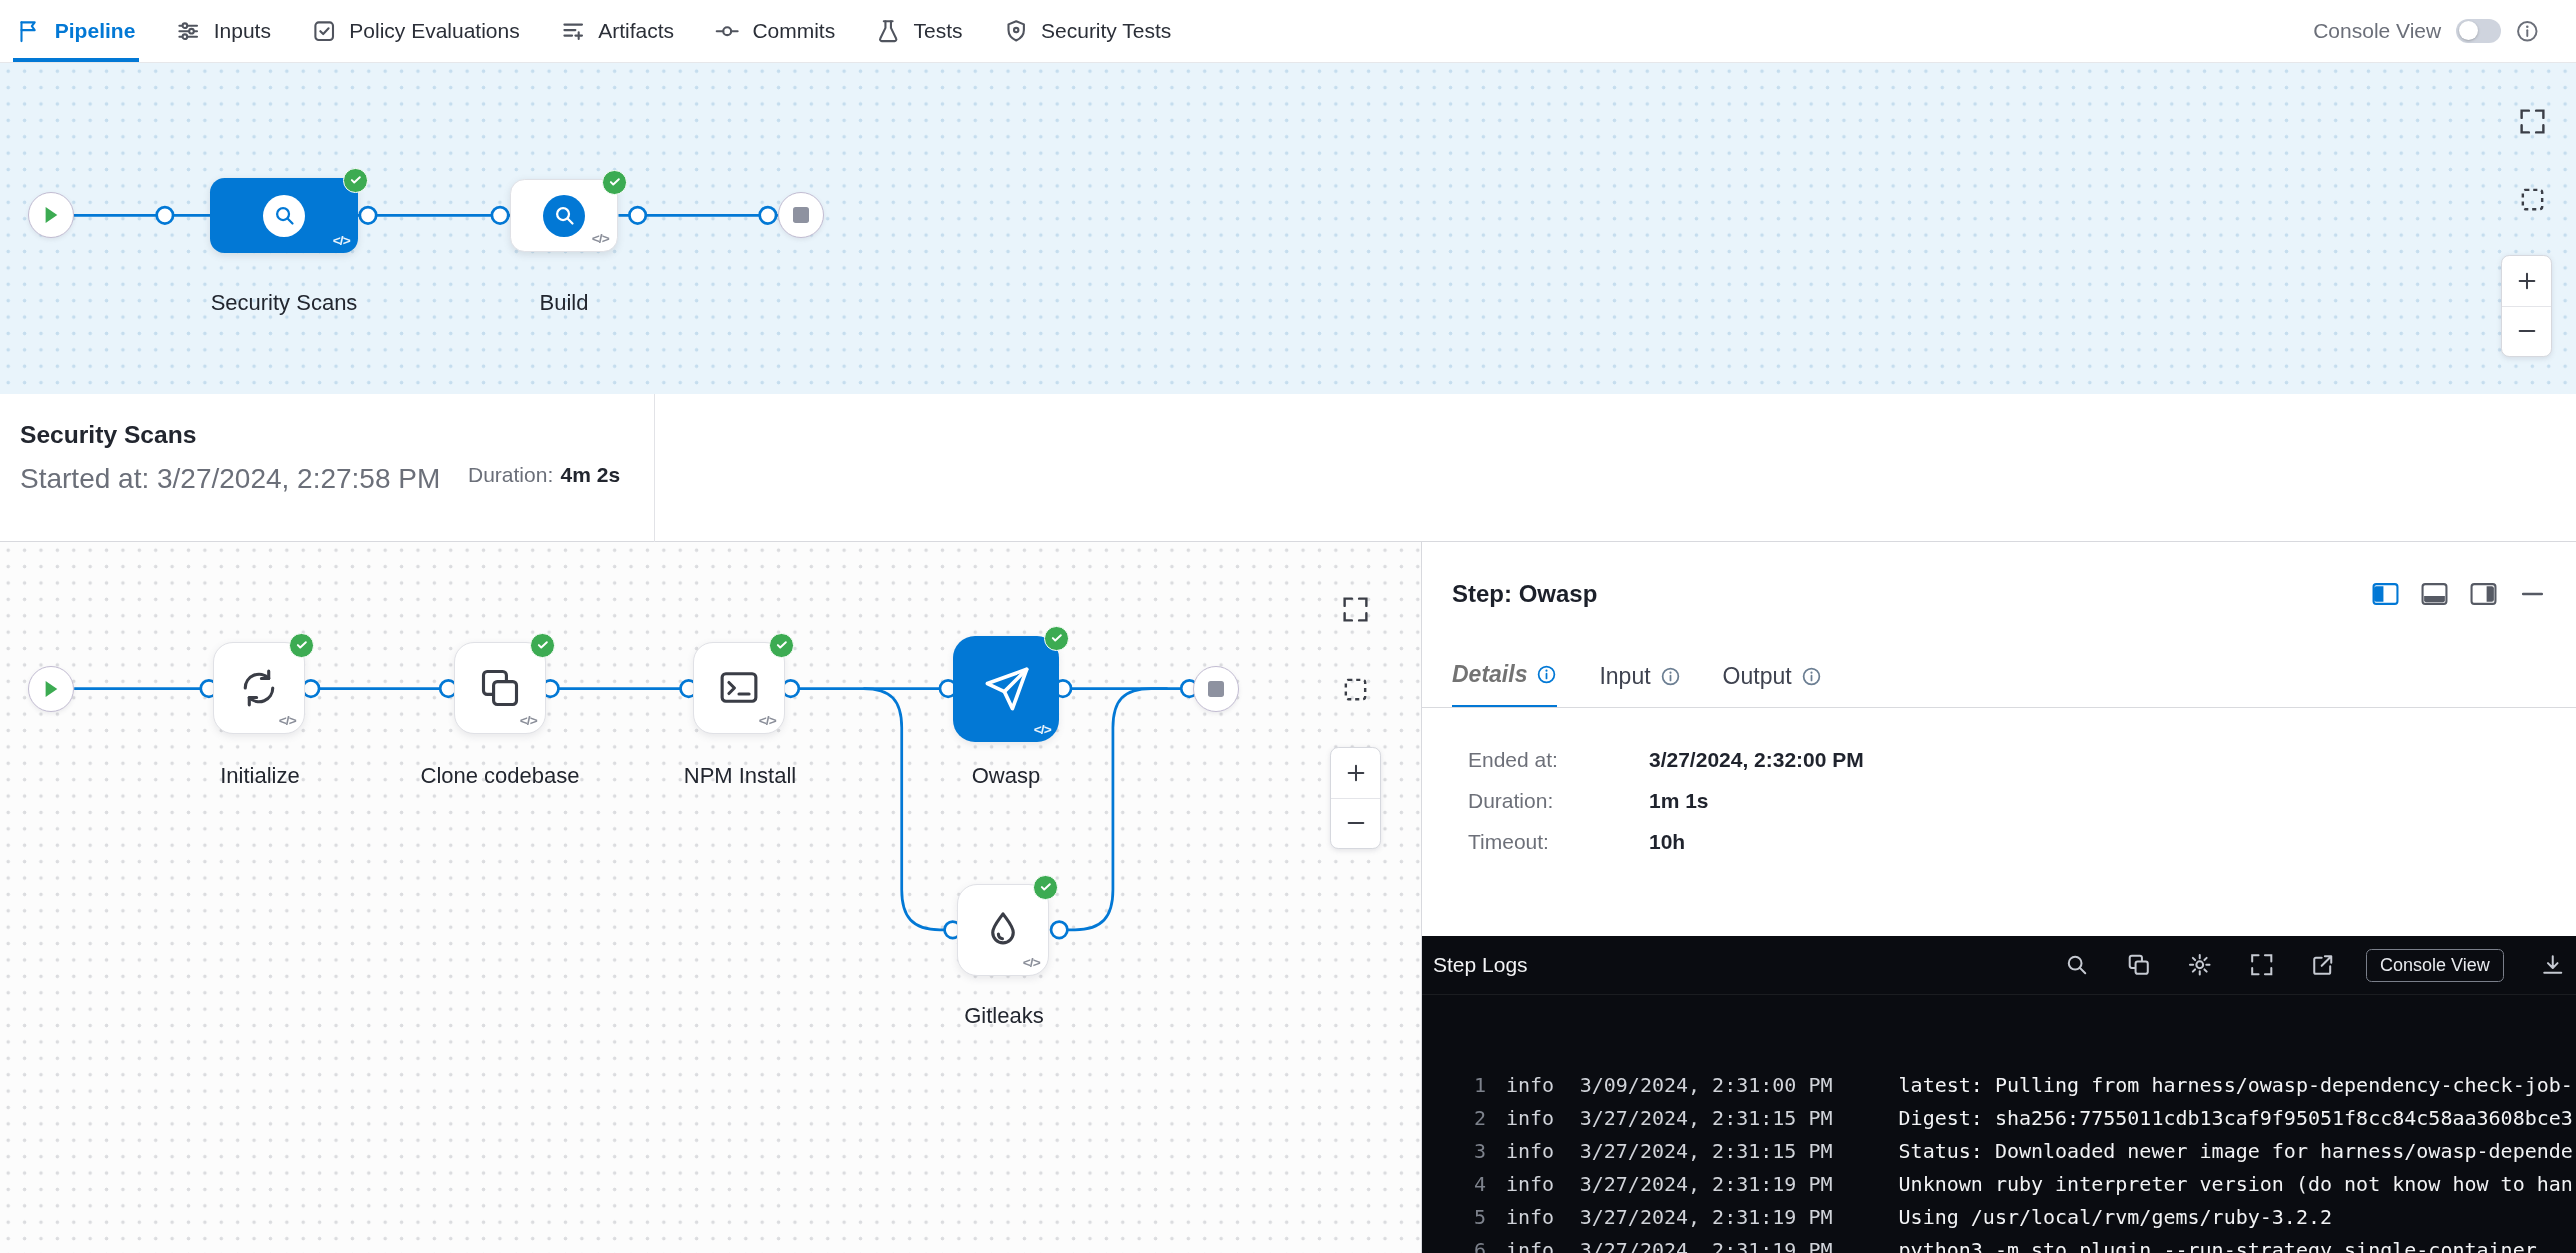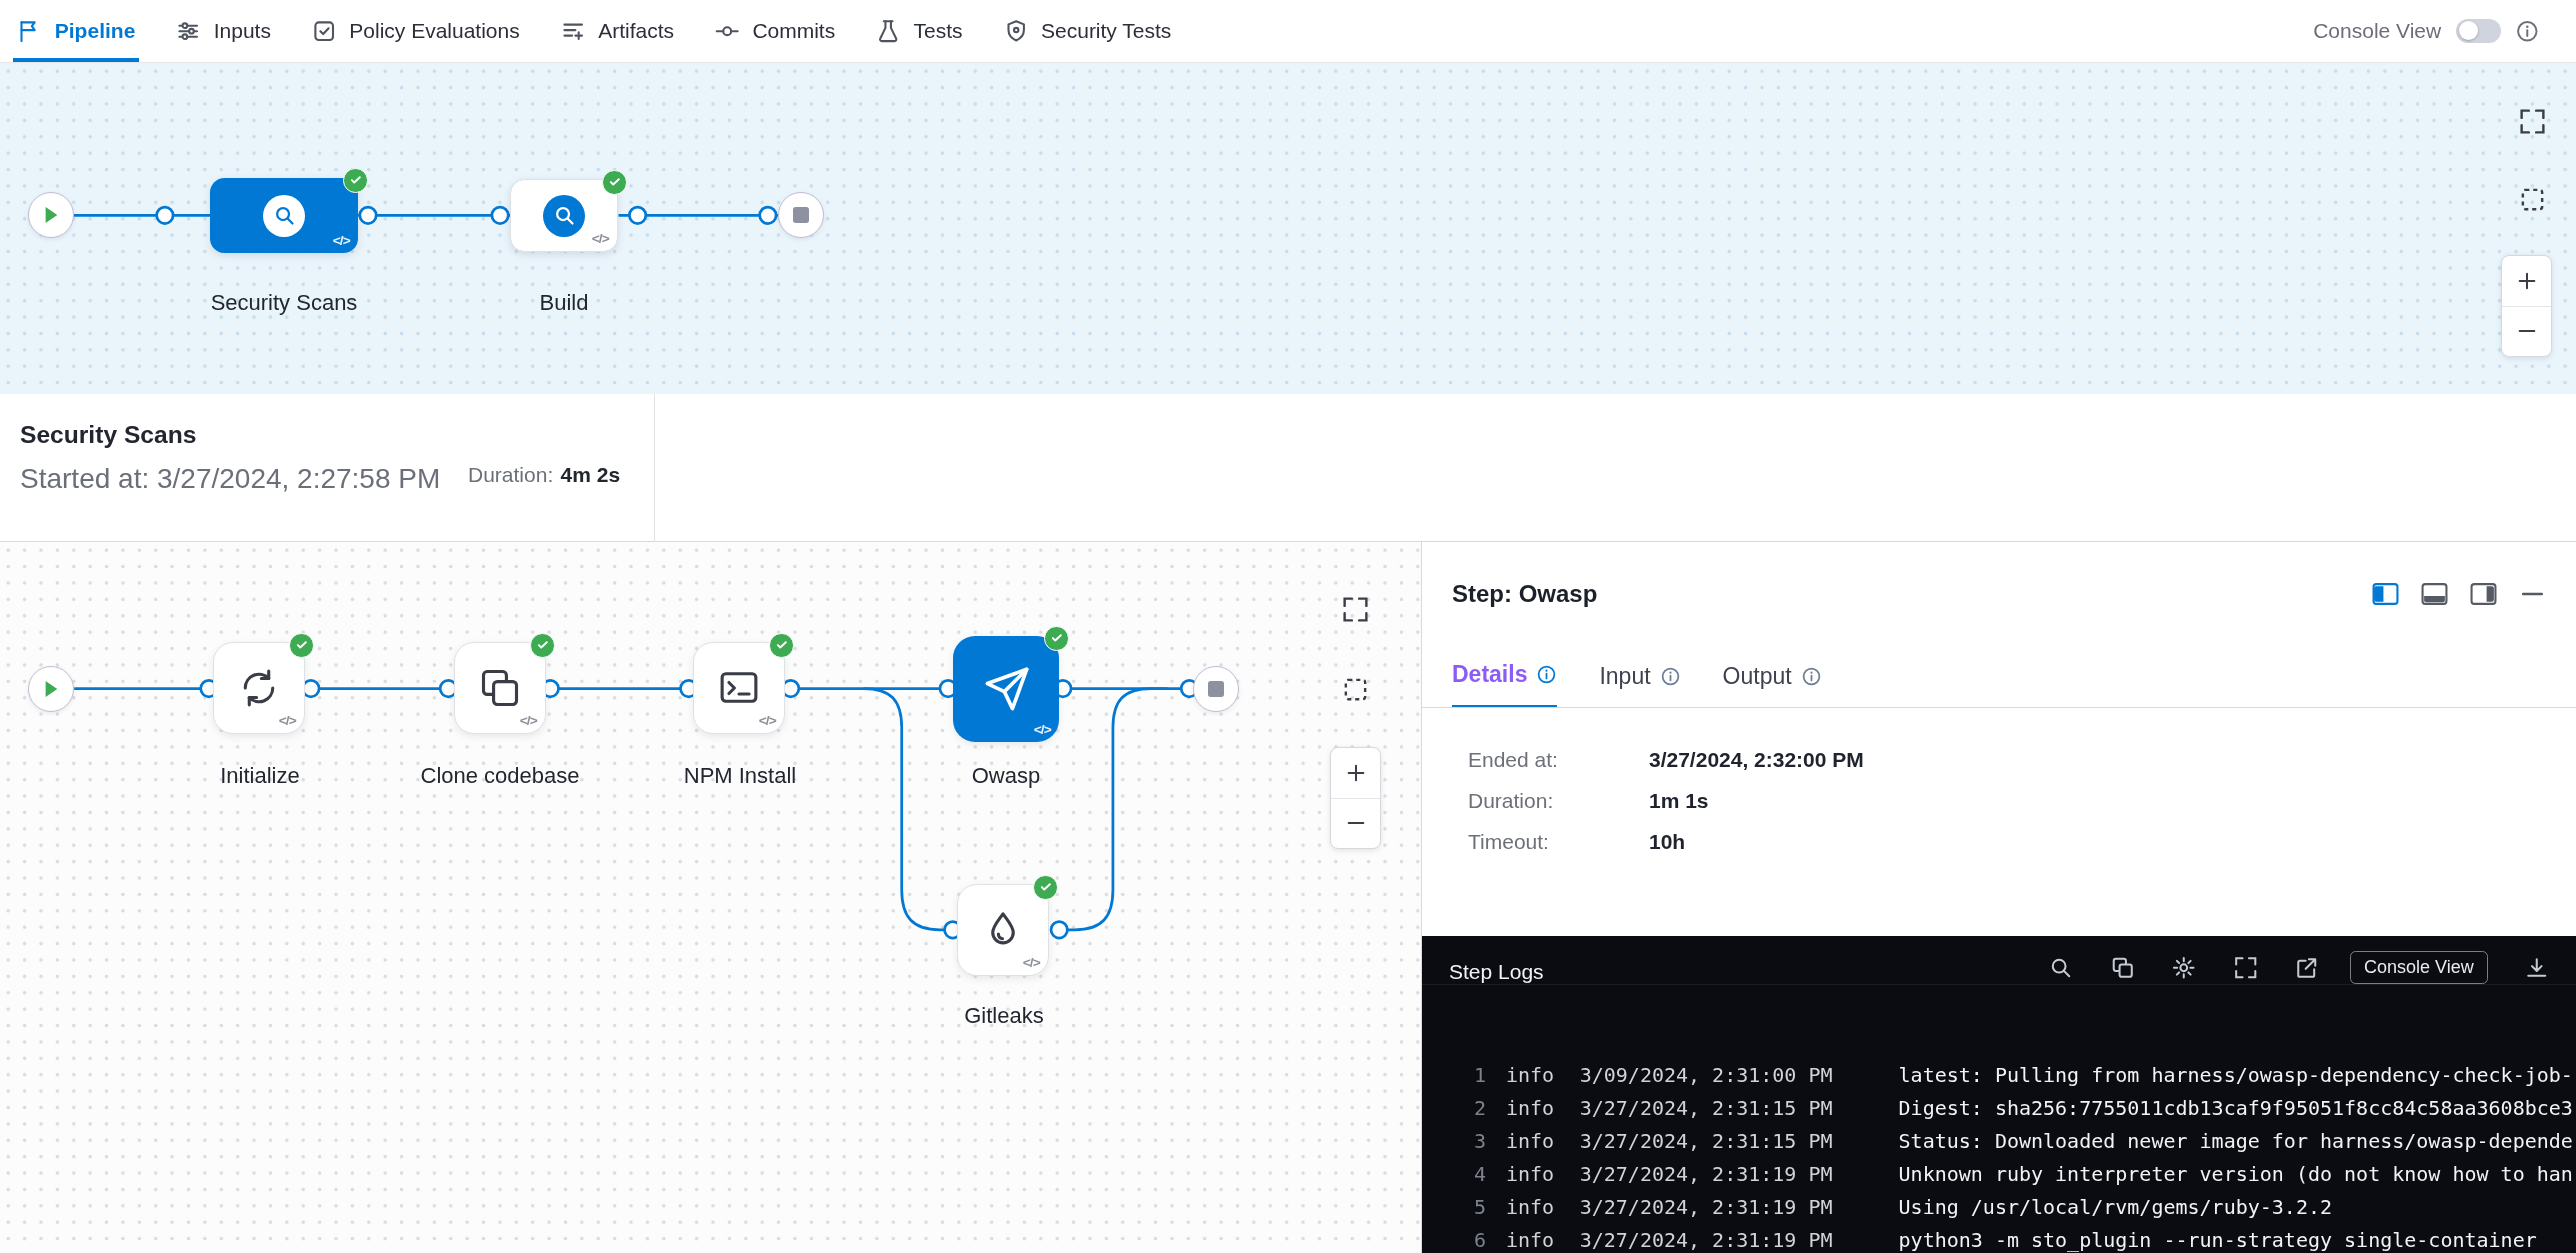--- a/index.html
+++ b/index.html
@@ -85,32 +85,32 @@
   .step-node.selected { width:106px; height:106px; background:#0278d5; border:none; border-radius:22px; }
   .step-node.selected svg.glyph { color:#fff; width:51px; height:51px; }
 
   
   .step-panel { position:relative; width:1154px; height:711px; background:#fff; overflow:hidden; }
   .sp-title { position:absolute; left:30px; top:38px; font-size:24px; font-weight:700; color:#1c202a; }
   .sp-header-icons { position:absolute; right:30px; top:40px; display:flex; align-items:center; gap:22px; }
   .sp-header-icons .hicon { width:27px; height:24px; cursor:pointer; }
   .sp-tabs { position:absolute; left:30px; top:102px; height:64px; display:flex; gap:42px; }
   .sp-tab { display:flex; align-items:center; gap:9px; font-size:23px; color:#3f4350; cursor:pointer; height:100%; }
-  .sp-tab.active { color:#8b5cf6; font-weight:700; border-bottom:3.6px solid #0278d5; }
+  .sp-tab.active { color:#737373; font-weight:700; border-bottom:3.6px solid #0278d5;font-style:italic; }
   .sp-tab .tab-info { width:21px; height:21px; color:#6b7e92; }
   .sp-tab.active .tab-info { color:#0278d5; }
   .sp-divider { position:absolute; left:0; top:165px; width:100%; height:0.9px; background:#d9dade; }
   .sp-details { position:absolute; left:46px; top:206px; }
   .detail-row { display:flex; height:41px; font-size:21px; align-items:flex-start; }
   .detail-label { width:181px; color:#6d7079; }
   .detail-value { color:#1f232d; font-weight:700; }
 
   
   .step-logs { position:absolute; left:0; top:394px; width:100%; height:317px; background:#0a0c11; overflow:hidden; }
-  .logs-header { height:49px; display:flex; align-items:flex-end; padding:0 27px;
+  .logs-header { height:59px; display:flex; align-items:center; padding:0 11px;
     border-bottom:0.9px solid rgba(255,255,255,.07); }
   .logs-title { font-size:21px; color:#f2f3f5; font-weight:500; }
   .logs-actions { margin-left:auto; display:flex; align-items:center; gap:36px; }
   .logs-actions .licon { width:25.5px; height:25.5px; color:#c6cad2; cursor:pointer; }
   .console-btn { height:33px; padding:0 12.8px; border:0.9px solid #7a7f8a; border-radius:5.5px;
     font-size:18px; color:#e9ebef; display:flex; align-items:center; cursor:pointer; background:transparent;
     white-space:nowrap; margin-left:-5.5px; }
   .logs-body { padding-top:79px; font-family:"DejaVu Sans Mono","Liberation Mono",monospace; font-size:20px; }
   .log-row { height:33px; display:flex; white-space:nowrap; line-height:22px; }
   .ln-num { width:64px; text-align:right; color:#7d828c; }

